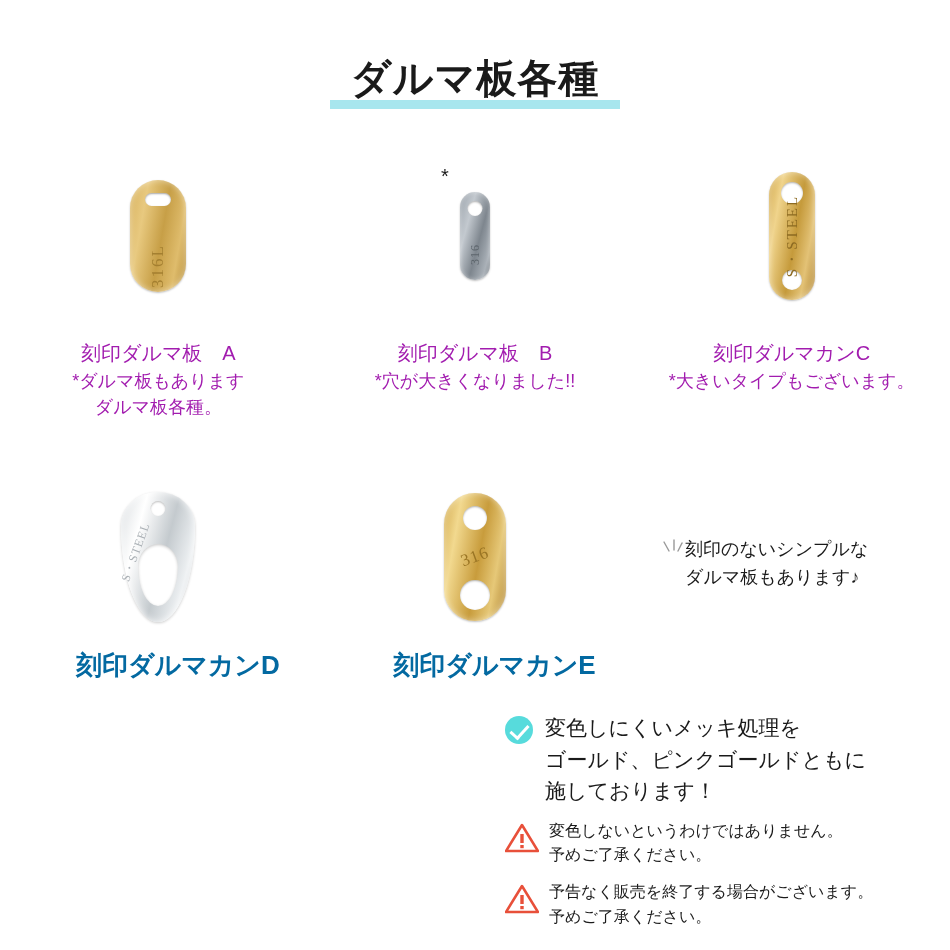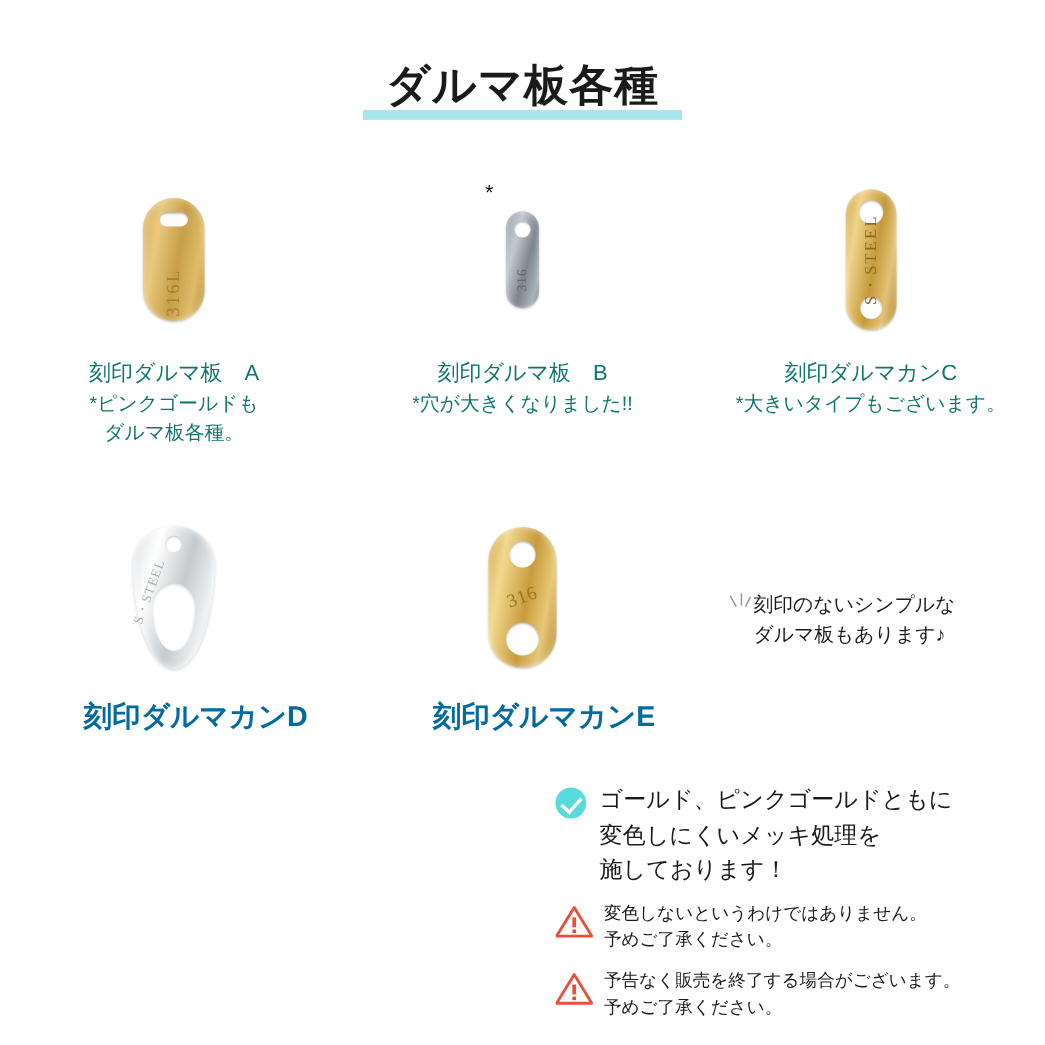--- a/index.html
+++ b/index.html
@@ -54,24 +54,24 @@
     position: relative;
   }
   .art-box {
     height: 150px;
     display: flex;
     align-items: center;
     justify-content: center;
     position: relative;
   }
   .caption {
-    margin-top: 14px;
+    margin-top: 28px;
     font-size: 20px;
     line-height: 1.45;
-    color: #0f766e;
+    color: #a21caf;
   }
   .caption .sub {
     font-size: 18px;
     display: block;
   }
 
   
   .tag {
     position: relative;
   }
@@ -368,21 +368,21 @@
 
   <div class="cell">
     <div class="art-box">
       <div class="tag tagA">
         <div class="slot"></div>
         <div class="stamp">316L</div>
       </div>
     </div>
     <div class="caption">
       <span>刻印ダルマ板　A</span>
-      <span class="sub">*ピンクゴールドも</span>
+      <span class="sub">*ダルマ板もあります</span>
       <span class="sub">ダルマ板各種。</span>
     </div>
   </div>
 
   <div class="cell">
     <div class="art-box">
       <span class="b-asterisk">*</span>
       <div class="tag tagB">
         <div class="slot"></div>
         <div class="stamp">316</div>
@@ -444,22 +444,22 @@
   </svg>
   <div>刻印のないシンプルな</div>
   <div>ダルマ板もあります♪</div>
 </div>
 
 <div class="notes">
 
   <div class="note-main">
     <span class="check-circle"></span>
     <div class="note-main-text">
+      <div>変色しにくいメッキ処理を</div>
       <div>ゴールド、ピンクゴールドともに</div>
-      <div>変色しにくいメッキ処理を</div>
       <div>施しております！</div>
     </div>
   </div>
 
   <div class="warn-row">
     <svg class="warn-icon" viewBox="0 0 34 30">
       <path d="M17 2 L33 28 L1 28 Z" fill="#ffffff" stroke="#e8503a" stroke-width="2.6" stroke-linejoin="round"></path>
       <rect x="15.3" y="11" width="3.4" height="9" fill="#e8503a"></rect>
       <rect x="15.3" y="22" width="3.4" height="3.2" fill="#e8503a"></rect>
     </svg>

